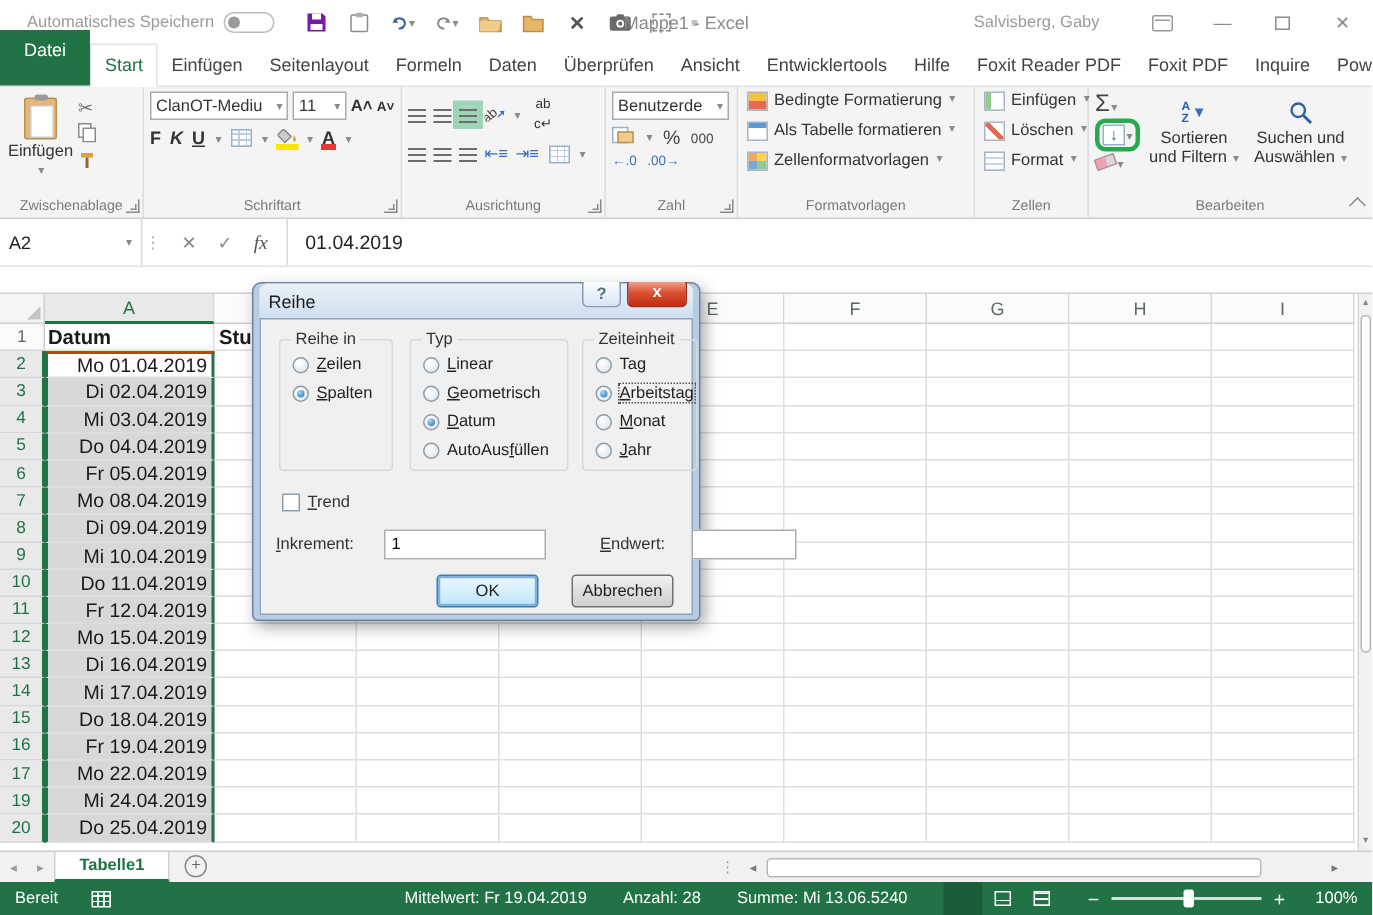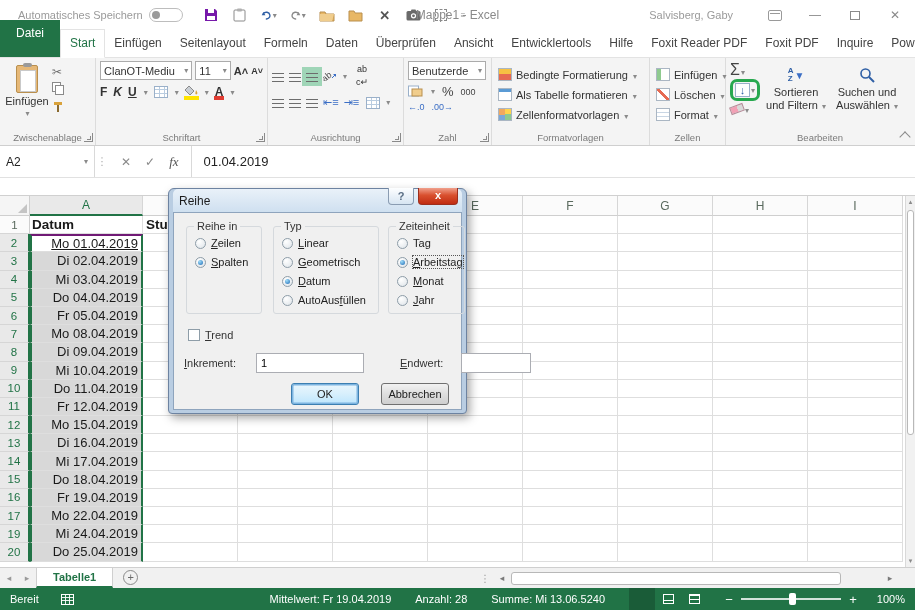--- a/index.html
+++ b/index.html
@@ -53,21 +53,21 @@
   .ubar.red::after { background:#e03c32; }
   .mini-grid { display:inline-block; width:14px; height:12px; border:1px solid #9ab0c9; background:
       repeating-linear-gradient(0deg, transparent 0 3px, #b9cce0 3px 4px),
       repeating-linear-gradient(90deg, transparent 0 4px, #b9cce0 4px 5px), #fff; }
   .lines { display:inline-block; width:15px; height:11px; }
   .l-top    { background:repeating-linear-gradient(0deg,#6d6d6d 0 1.5px,transparent 1.5px 4px); }
   .lines.sel-bg { background-color:#9fd5b7; outline:4px solid #9fd5b7; }
   .align-box { display:flex; gap:5px; align-items:center; }
   .ind { font-size:11px; color:#3b6ec5; }
   .num-icons { display:flex; gap:7px; align-items:center; margin-top:4px; font-size:11px; color:#444; }
-  .style-item { display:flex; align-items:flex-end; gap:4px; font-size:11px; color:#333; white-space:nowrap; height:20px; }
+  .style-item { display:flex; align-items:flex-start; gap:4px; font-size:11px; color:#333; white-space:nowrap; height:20px; }
   .sq { flex:0 0 auto; display:inline-block; width:14px; height:13px; border:1px solid #aab6c3; }
   .sq.cf { background:linear-gradient(180deg,#f6c143 50%,#e66a52 50%); }
   .sq.tbl { background:linear-gradient(180deg,#5b9bd5 30%,#fff 30%); }
   .sq.cs { background:conic-gradient(#ffd34d 0 25%, #8fca8f 0 50%, #7aa7d9 0 75%, #f0a860 0); }
   .sq.ins { background:linear-gradient(90deg,#8fca8f 30%,#fff 30%); }
   .sq.del { background:linear-gradient(45deg,#fff 40%,#e66a52 40% 60%,#fff 60%); }
   .sq.fmt { background:repeating-linear-gradient(0deg,#fff 0 3px,#c9d6e4 3px 4px); }
   .sigma { font-size:16px; color:#444; line-height:14px; }
   .annot { border:3px solid #28a84f; border-radius:7px; padding:1px 2px; display:inline-flex; align-items:center; }
   .fillbox { width:15px; height:14px; border:1px solid #9ab0c9; background:#fff; color:#2f5fa5; font-size:11px; line-height:13px; text-align:center; font-weight:bold; }
@@ -95,21 +95,21 @@
   .corner::after { content:""; position:absolute; right:2px; bottom:2px; border-left:9px solid transparent; border-bottom:9px solid #c4c4c4; }
   .chdr { height:20px; border-right:1px solid #d6d6d6; border-bottom:1px solid #cfcfcf; background:#fbfbfb; color:#5a6a5e; display:flex; align-items:center; justify-content:center; font-size:12px; }
   .chdr.sel { background:#e9e9e9; color:#217346; border-bottom:2px solid #217346; }
   .grow { display:flex; height:18.2px; }
   .rhdr { width:30px; border-right:1px solid #cfcfcf; border-bottom:1px solid #d6d6d6; background:#fbfbfb; color:#5a6a5e; display:flex; align-items:center; justify-content:center; font-size:11.5px; }
   .rhdr.sel { color:#217346; background:#e9e9e9; border-right:2px solid #217346; }
   .cell { border-right:1px solid #dedede; border-bottom:1px solid #dedede; }
   .cellA { width:113px; display:flex; align-items:center; justify-content:flex-end; padding:0 3px 0 2px; font-size:13px; color:#1a1a1a; font-weight:500; white-space:nowrap; overflow:hidden; }
   .cellA.hdrcell { justify-content:flex-start; font-weight:bold; font-size:13.5px; }
   .cellA.range { background:#d8d8d8; border-left:2px solid #217346; border-right:2px solid #217346; }
-  .cellA.active { background:#fff; border-top:2px solid #701a75;text-decoration:underline; }
+  .cellA.active { background:#fff; border-top:2px solid #c2410c; }
   .cellB { width:95px; font-weight:bold; font-size:13.5px; display:flex; align-items:center; padding:0 3px; overflow:hidden; color:#1a1a1a; }
   .vscroll { position:absolute; right:0; top:196px; width:10px; height:371px; background:#f1f1f1; border-left:1px solid #d9d9d9; }
   .vscroll .arr { position:absolute; left:0; width:9px; height:12px; color:#8a8a8a; font-size:7px; text-align:center; line-height:12px; }
   .vthumb { position:absolute; left:1px; top:14px; width:7px; height:225px; background:#fff; border:1px solid #b8b8b8; border-radius:3px; }
 
   
   .sheetbar { position:absolute; left:0; top:567px; width:915px; height:21px; background:#f1f1f1; border-top:1px solid #cfcfcf; display:flex; align-items:stretch; font-size:11px; }
   .navarr { width:18px; display:flex; align-items:center; justify-content:center; color:#9a9a9a; font-size:9px; }
   .sheettab { background:#fff; color:#217346; font-weight:bold; padding:0 16px; display:flex; align-items:center; border-right:1px solid #cfcfcf; border-left:1px solid #cfcfcf; border-bottom:2px solid #217346; }
   .addsheet { width:15px; height:15px; border:1px solid #8a8a8a; border-radius:50%; color:#6a6a6a; display:flex; align-items:center; justify-content:center; margin:2px 0 0 10px; font-size:11px; line-height:13px; }

